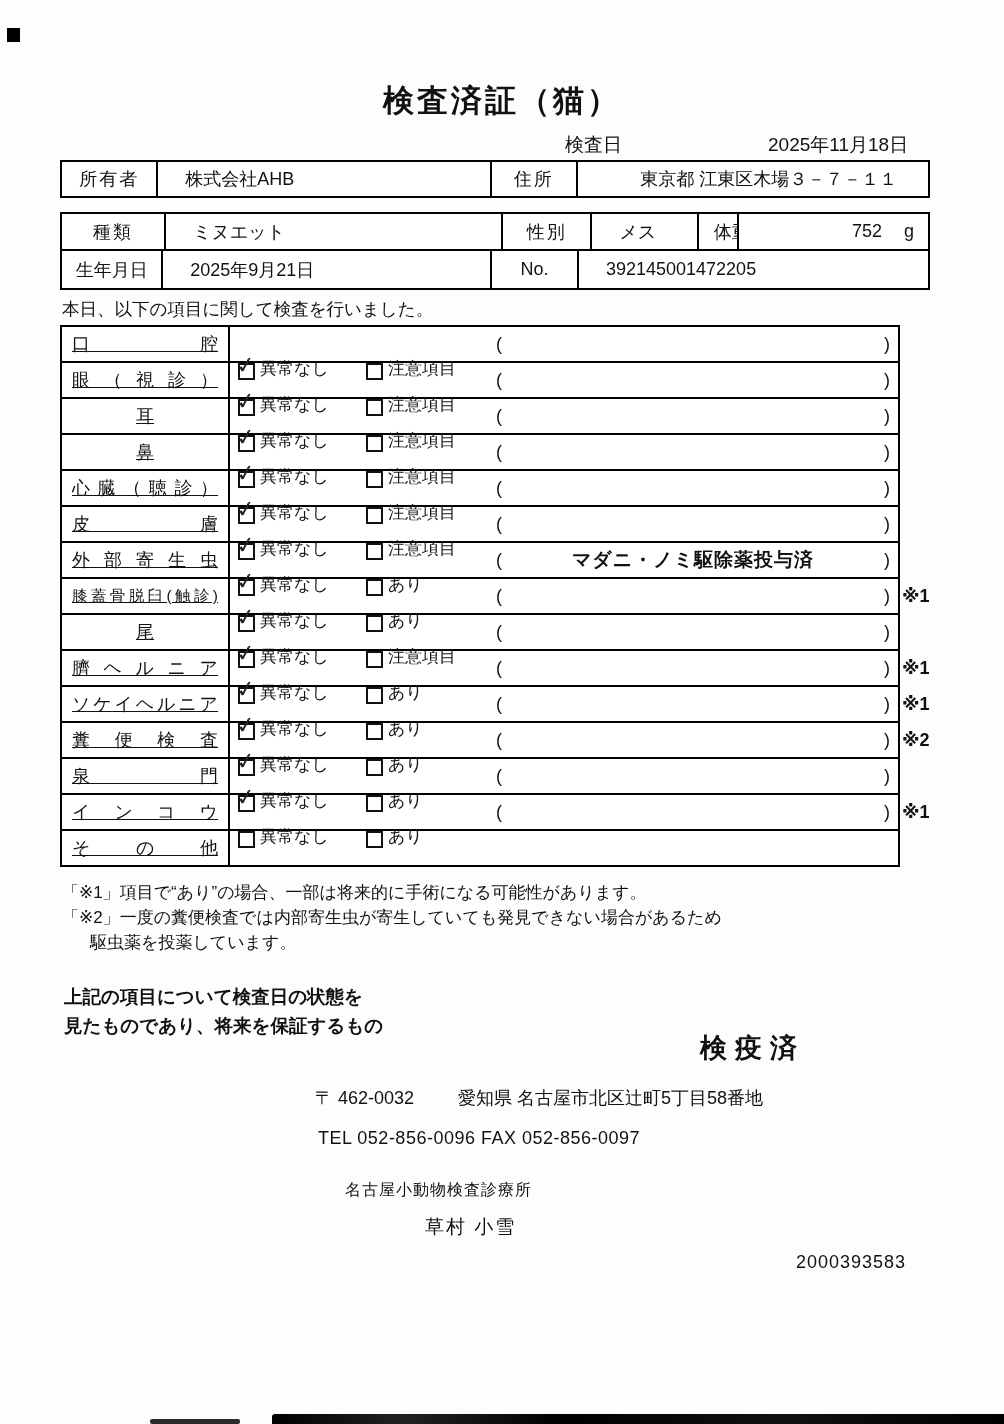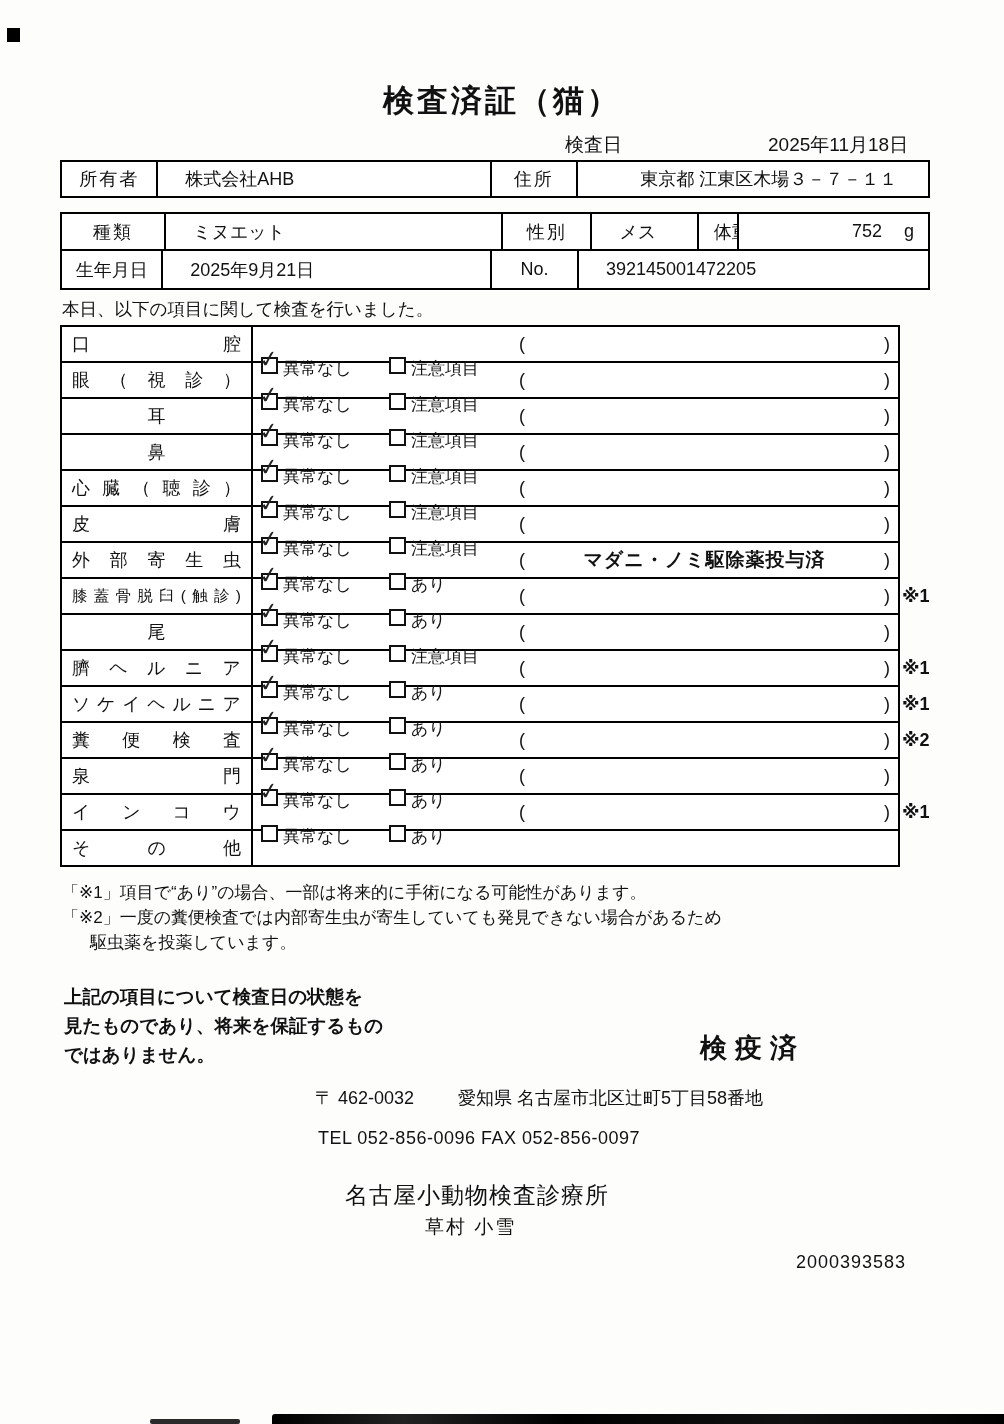--- a/index.html
+++ b/index.html
@@ -24,43 +24,43 @@
   .owner-table .row{height:34px;}
   .pet-table{top:212px;width:870px;}
   .pet-table .row{height:37px;}
   .weight-val{justify-content:flex-end;padding-right:14px;gap:22px;}
 
   .intro{position:absolute;top:297px;left:62px;font-size:17.5px;}
 
   .exam-table{top:325px;width:840px;}
   .exam-row{display:flex;height:34px;position:relative;border-bottom:2px solid #000;box-sizing:content-box;}
   .exam-row:last-child{border-bottom:none;}
-  .exam-label{width:191px;border-right:2px solid #000;padding:0 10px;box-sizing:border-box;
-              font-size:18px;line-height:34px;text-align:justify;text-align-last:justify;overflow:hidden;white-space:nowrap;}
+  .exam-label{width:168px;border-right:2px solid #000;padding:0 10px;box-sizing:border-box;
+              font-size:18px;line-height:34px;text-align:justify;text-align-last:justify;overflow:hidden;white-space:nowrap;text-decoration:underline;}
   .exam-label.single{text-align-last:center;}
   .exam-label.tight{font-size:15.5px;}
   .exam-content{flex:1;display:flex;align-items:center;padding-left:8px;font-size:17px;}
-  .cb-group{display:flex;align-items:flex-start;width:128px;flex:none;margin-top:48px;}
+  .cb-group{display:flex;align-items:flex-end;width:128px;flex:none;margin-top:48px;}
   .cb{width:13px;height:13px;border:2px solid #111;margin-right:5px;position:relative;flex:none;background:#fff;}
   .cb.checked::after{content:"✓";position:absolute;left:-4px;top:-13px;font-size:23px;font-weight:600;
                      color:#222;transform:rotate(-8deg);}
   .paren-open{margin-left:2px;font-size:18px;}
   .paren-text{flex:1;text-align:center;font-size:19px;font-weight:600;letter-spacing:1px;overflow:hidden;}
   .paren-close{margin-right:8px;font-size:18px;}
   .exam-note{position:absolute;right:-42px;top:0;width:38px;line-height:34px;font-size:18px;font-weight:600;}
 
   .notes{position:absolute;top:880px;left:62px;font-size:17px;line-height:25px;}
   .notes .indent{padding-left:28px;}
 
   .disclaimer{position:absolute;top:982px;left:64px;font-size:18.5px;font-weight:600;line-height:29px;}
   .stamp{position:absolute;top:1030px;left:700px;font-size:27px;font-weight:600;letter-spacing:8px;}
 
   .addr-line{position:absolute;top:1086px;left:315px;font-size:18px;display:flex;gap:44px;}
   .tel-line{position:absolute;top:1128px;left:318px;font-size:18px;letter-spacing:.5px;}
-  .clinic{position:absolute;top:1180px;left:345px;font-size:23px;letter-spacing:1px;}
+  .clinic{position:absolute;top:1180px;left:345px;font-size:16px;letter-spacing:1px;}
   .vet{position:absolute;top:1214px;left:425px;font-size:19px;letter-spacing:2px;}
   .serial{position:absolute;top:1252px;left:796px;font-size:18px;letter-spacing:1px;}
 
   .corner-mark{position:absolute;top:28px;left:7px;width:13px;height:14px;background:#000;}
   .smudge-bottom{position:absolute;bottom:0;left:272px;right:0;height:10px;
                  background:linear-gradient(90deg,#000 0%,#222 18%,#000 40%,#111 70%,#000 100%);border-radius:3px 0 0 0;}
   .smudge-bottom2{position:absolute;bottom:0;left:150px;width:90px;height:5px;background:#2a2a2a;border-radius:2px;}
 </style>
 </head>
 <body>
@@ -379,21 +379,20 @@
 
   <div class="notes">
     <div>「※1」項目で“あり”の場合、一部は将来的に手術になる可能性があります。</div>
     <div>「※2」一度の糞便検査では内部寄生虫が寄生していても発見できない場合があるため</div>
     <div class="indent">駆虫薬を投薬しています。</div>
   </div>
 
   <div class="disclaimer">
     <div>上記の項目について検査日の状態を</div>
     <div>見たものであり、将来を保証するもの</div>
-    <div>ではありません。</div>
   </div>
 
   <div class="stamp">検疫済</div>
 
   <div class="addr-line">
     <span>〒 462-0032</span>
     <span>愛知県 名古屋市北区辻町5丁目58番地</span>
   </div>
 
   <div class="tel-line">TEL 052-856-0096  FAX 052-856-0097</div>

